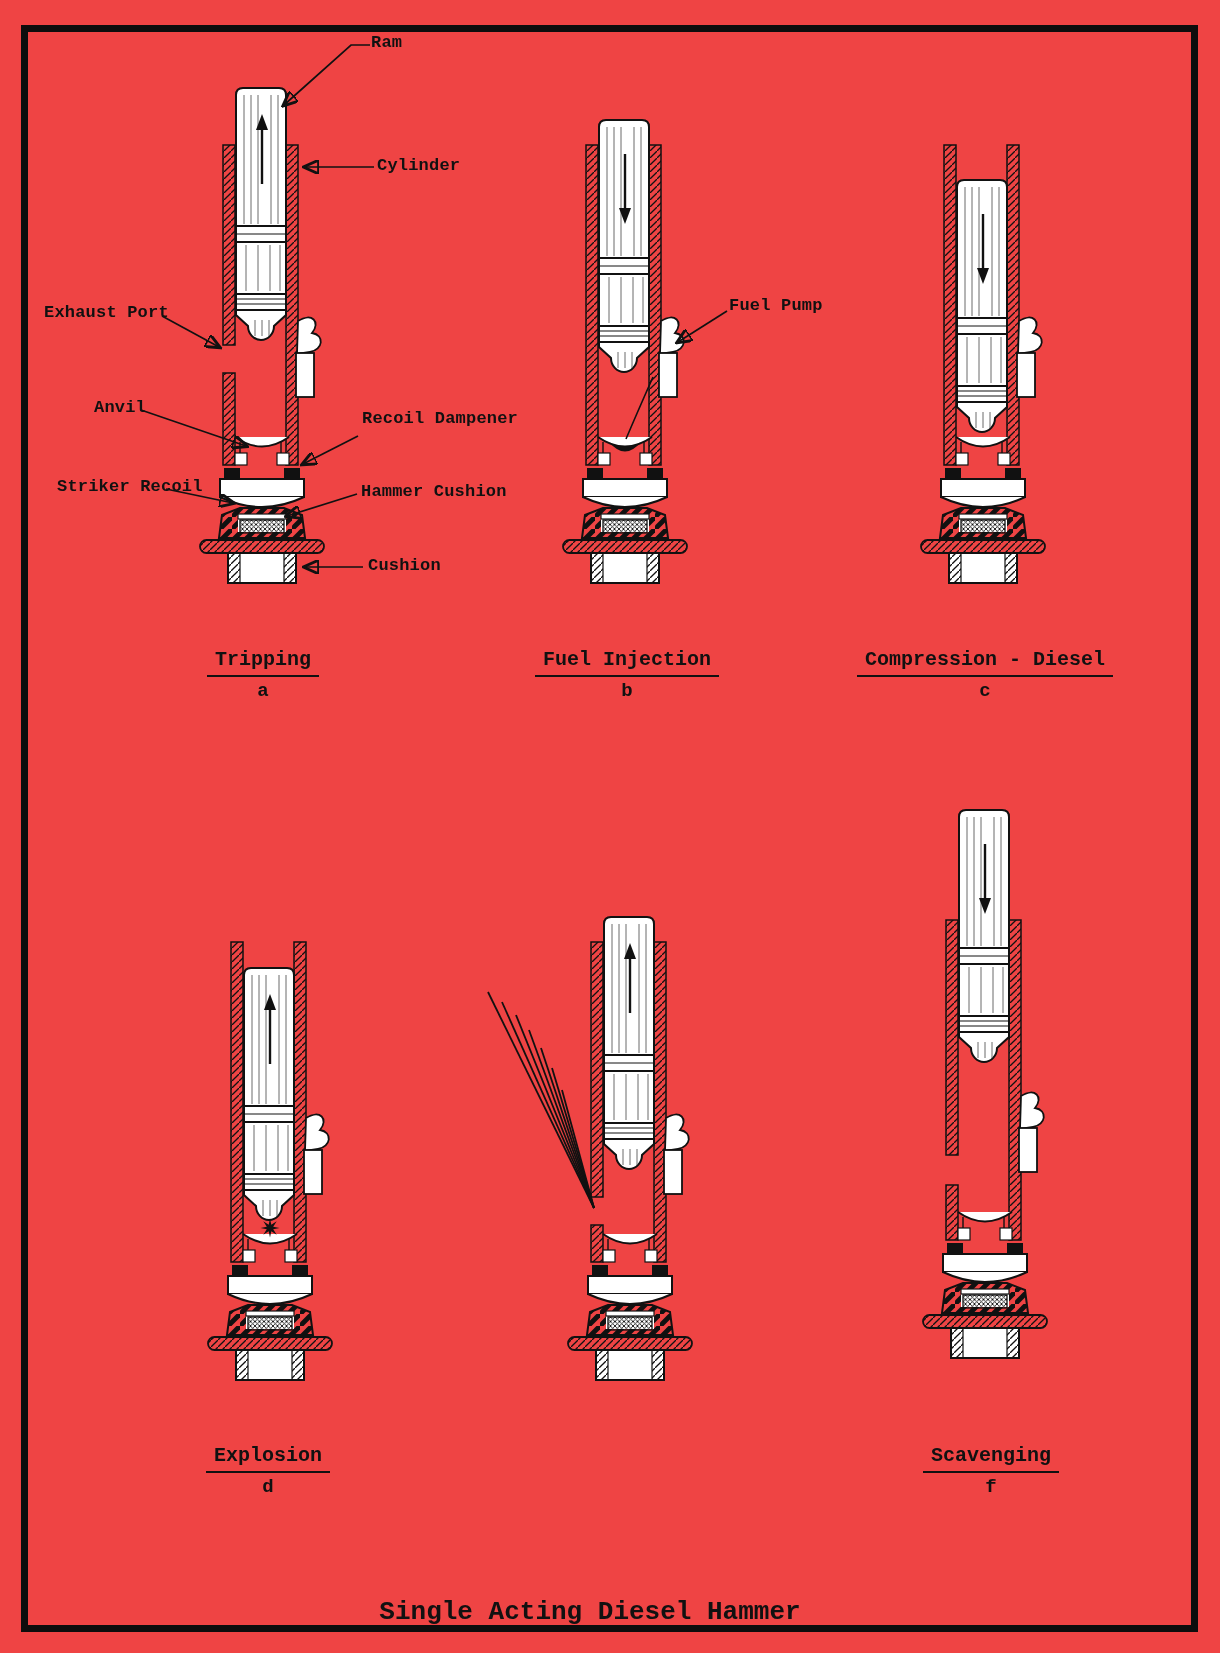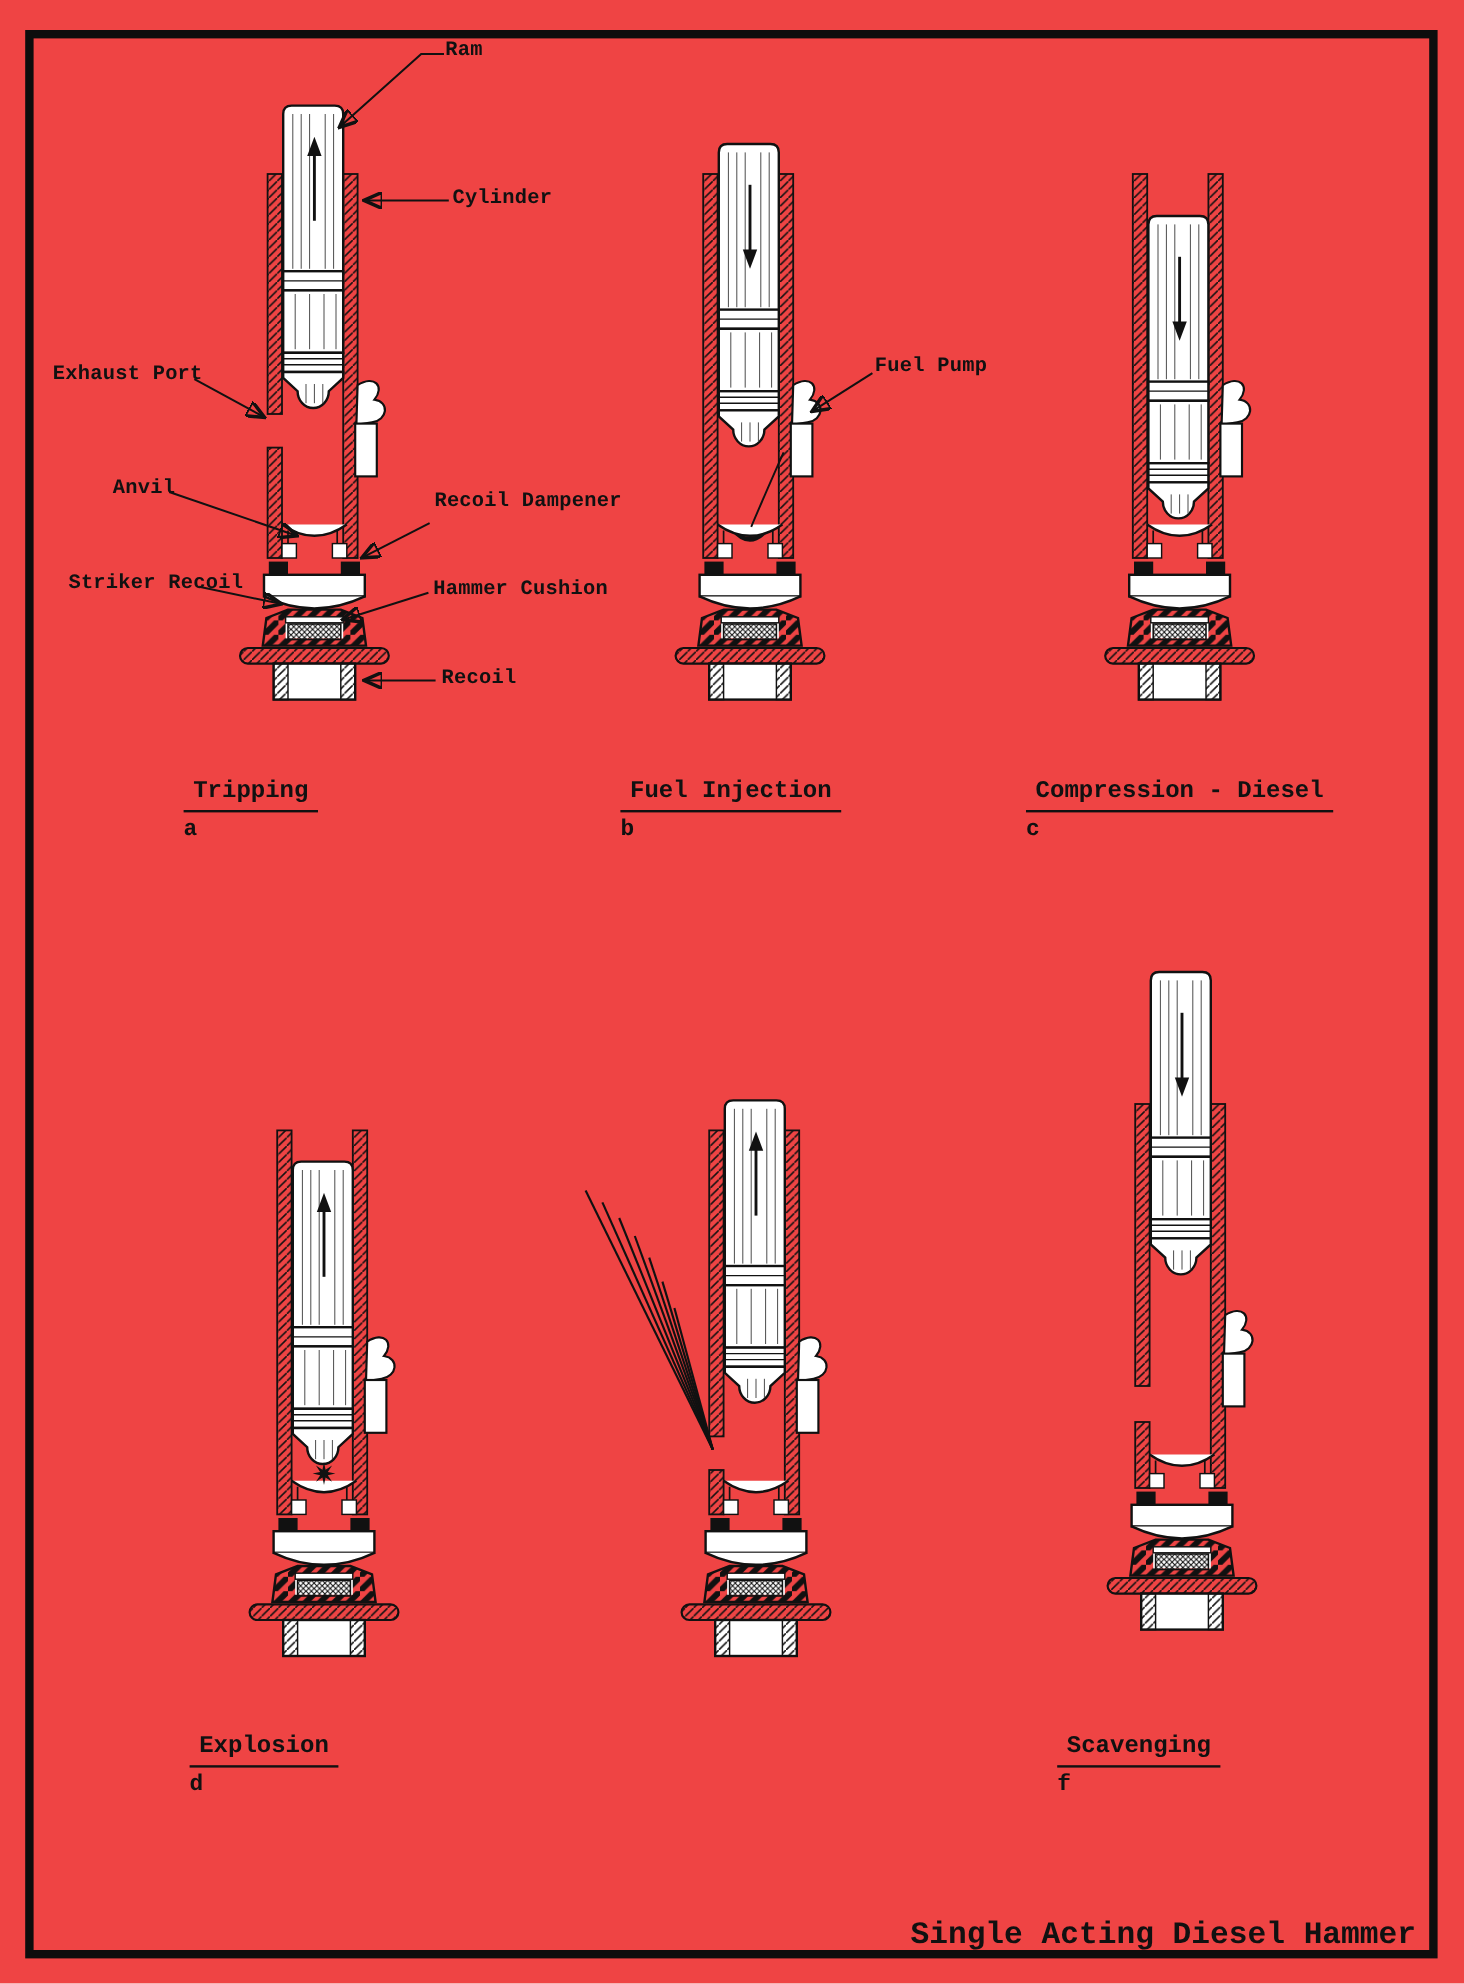--- a/index.html
+++ b/index.html
@@ -3,25 +3,25 @@
 <meta charset="utf-8">
 <style>
   html,body{margin:0;padding:0;background:#fff;}
   .page{position:relative;width:1220px;height:1653px;background:#ef4444;
         font-family:Liberation Mono, monospace;color:#111;overflow:hidden;}
   .frame{position:absolute;left:21px;top:25px;width:1163px;height:1593px;
          border:7px solid #0d0d0d;}
   .art{position:absolute;}
   .plabel{position:absolute;font-size:17px;font-weight:bold;white-space:nowrap;
           letter-spacing:.2px;}
-  .caption{position:absolute;}
+  .caption{position:absolute;text-align:center;}
   .cap-name{display:inline-block;font-size:20px;font-weight:bold;
             border-bottom:2px solid #111;padding:0 8px 4px 8px;white-space:nowrap;}
   .cap-letter{font-size:19px;font-weight:bold;margin-top:3px;}
-  .title{position:absolute;left:0;top:1597px;width:1180px;text-align:right;
+  .title{position:absolute;left:0;top:1597px;width:1180px;text-align:center;
          font-size:26px;font-weight:bold;}
   #leaders{position:absolute;left:0;top:0;pointer-events:none;}
   #leaders path{stroke:#111;stroke-width:1.7;fill:none;}
 </style>
 </head>
 <body>
 
 <div class="page">
   <div class="frame"></div>
 
@@ -438,21 +438,21 @@
     <path d="M727,311 L678,342" marker-end="url(#ah)"></path>
   </svg>
 
   <div class="plabel" style="left:371px;top:33px">Ram</div>
   <div class="plabel" style="left:377px;top:156px">Cylinder</div>
   <div class="plabel" style="left:44px;top:303px">Exhaust Port</div>
   <div class="plabel" style="left:94px;top:398px">Anvil</div>
   <div class="plabel" style="left:362px;top:409px">Recoil Dampener</div>
   <div class="plabel" style="left:57px;top:477px">Striker Recoil</div>
   <div class="plabel" style="left:361px;top:482px">Hammer Cushion</div>
-  <div class="plabel" style="left:368px;top:556px">Recoil</div>
+  <div class="plabel" style="left:368px;top:556px">Cushion</div>
   <div class="plabel" style="left:729px;top:296px">Fuel Pump</div>
 
   <div class="caption" style="left:153px;top:648px;width:220px">
     <span class="cap-name">Tripping</span>
     <div class="cap-letter">a</div>
   </div>
   <div class="caption" style="left:517px;top:648px;width:220px">
     <span class="cap-name">Fuel Injection</span>
     <div class="cap-letter">b</div>
   </div>

